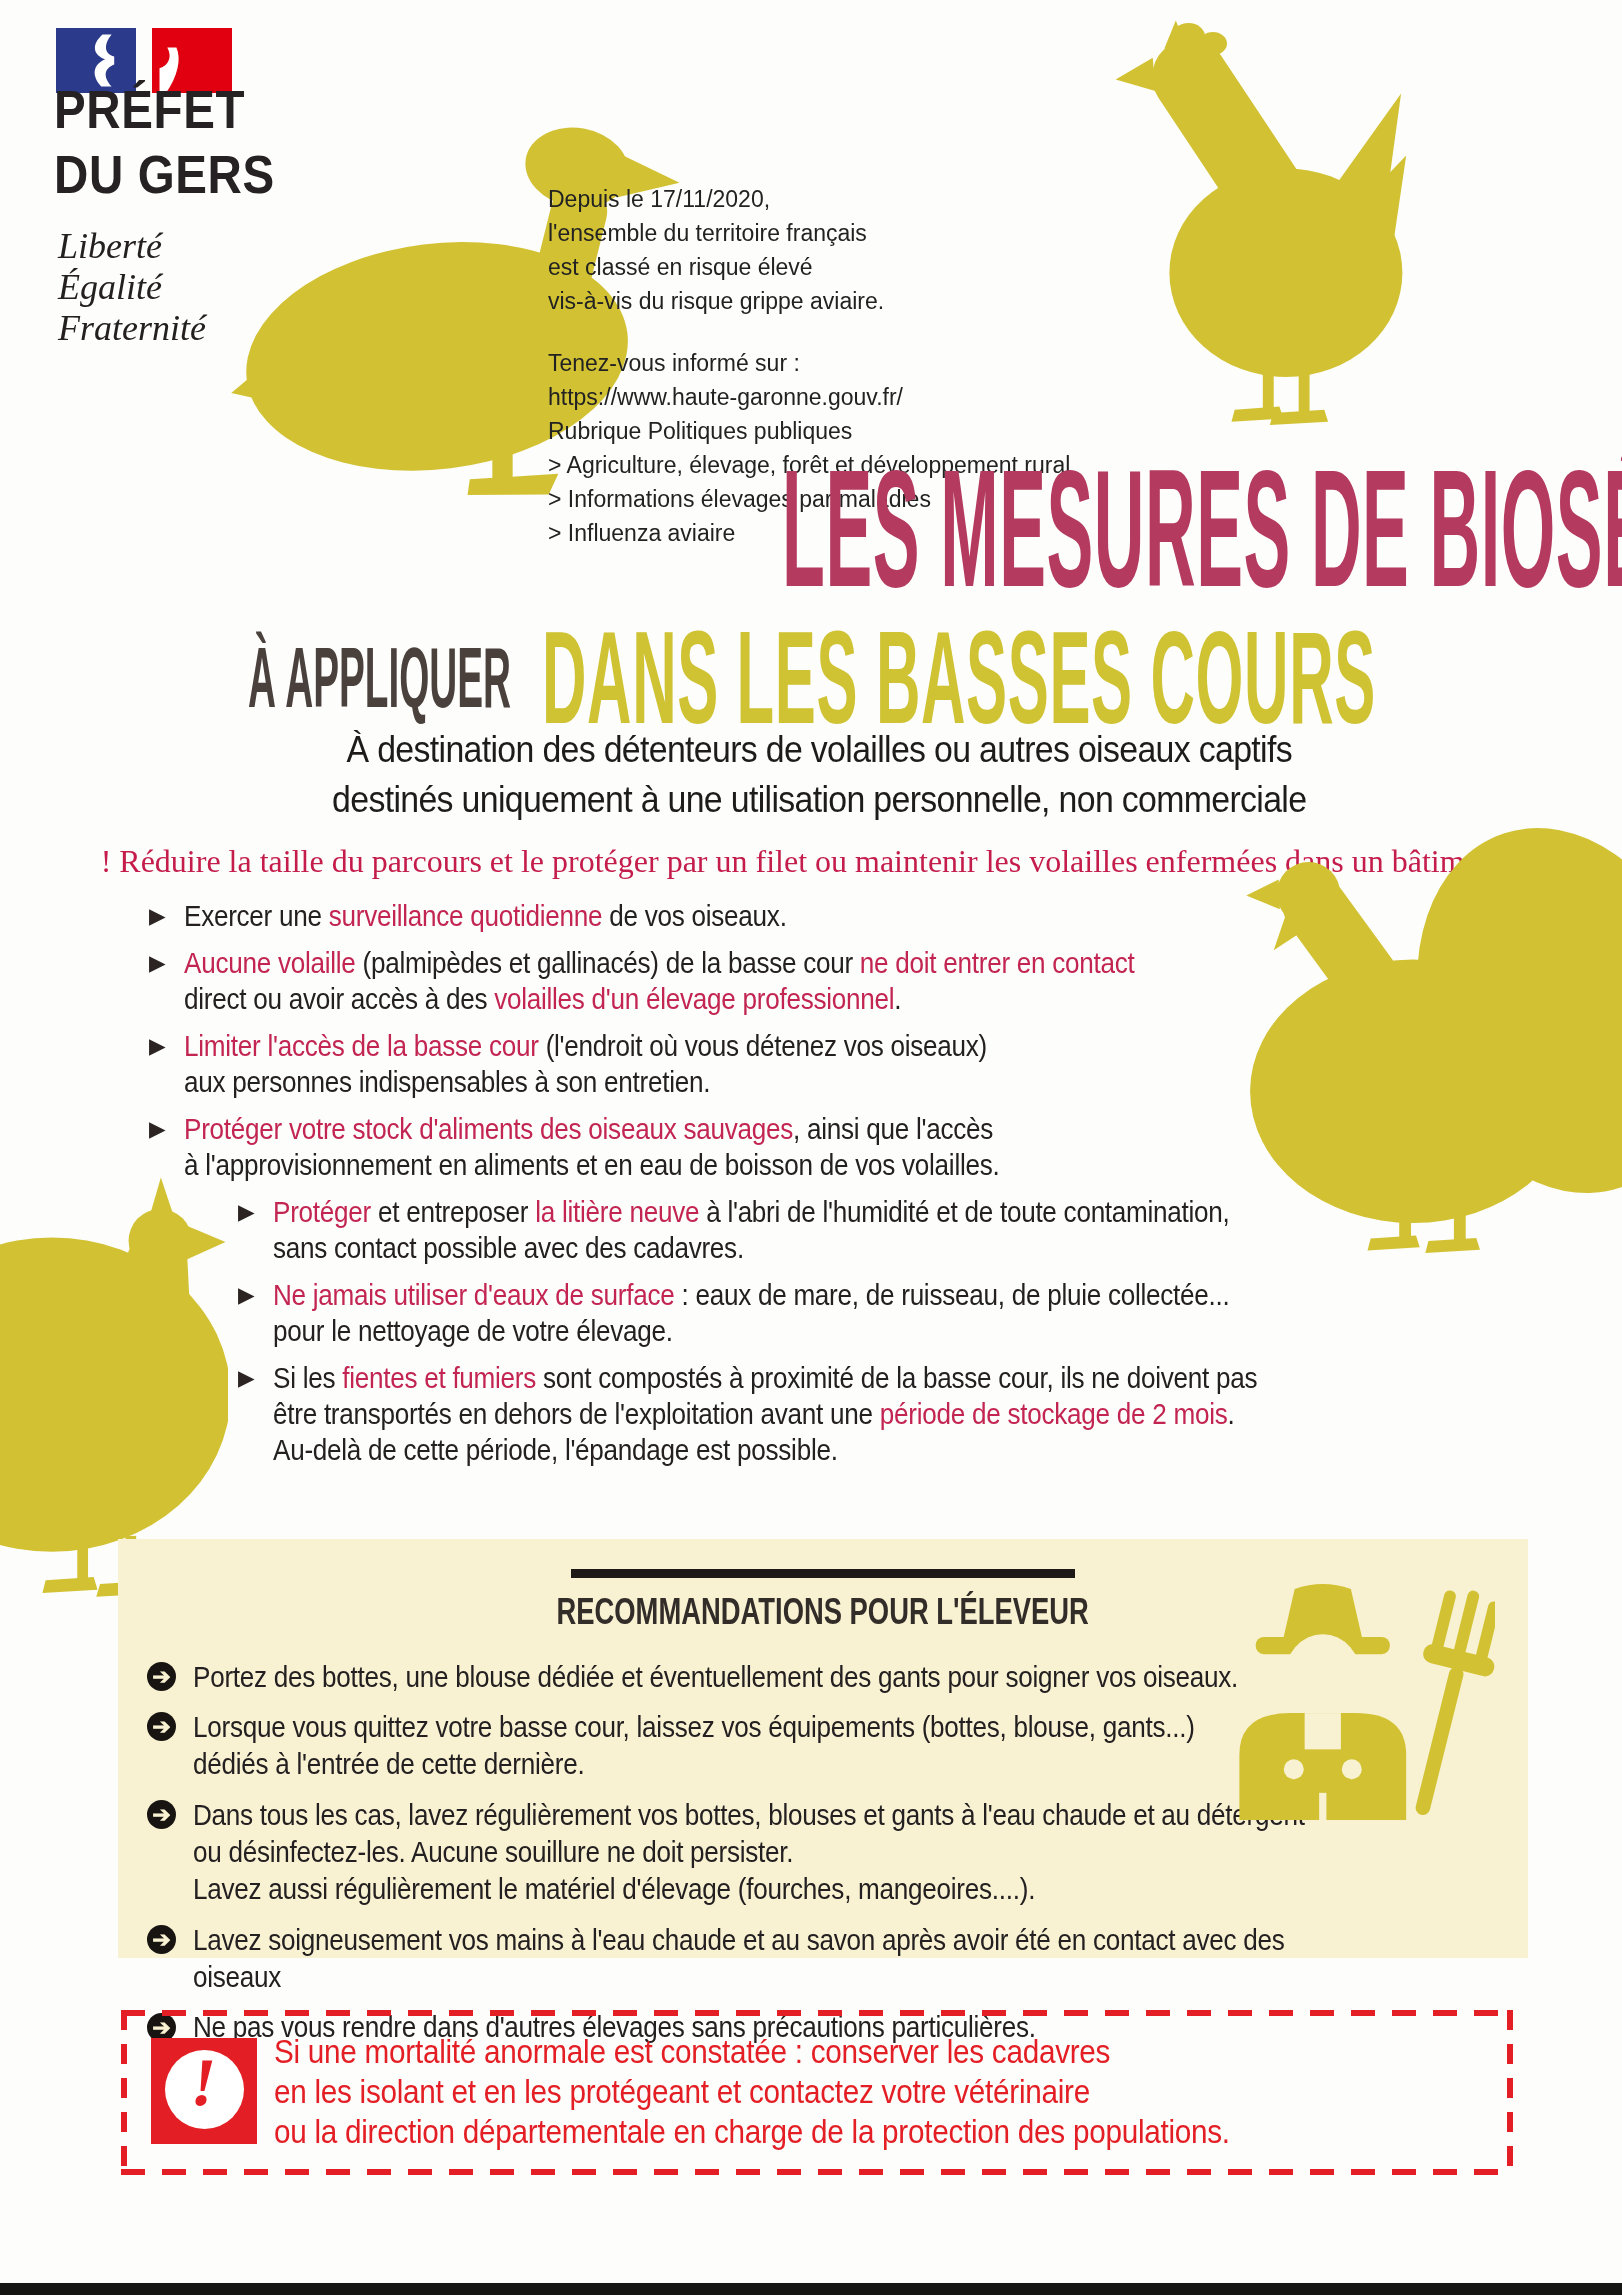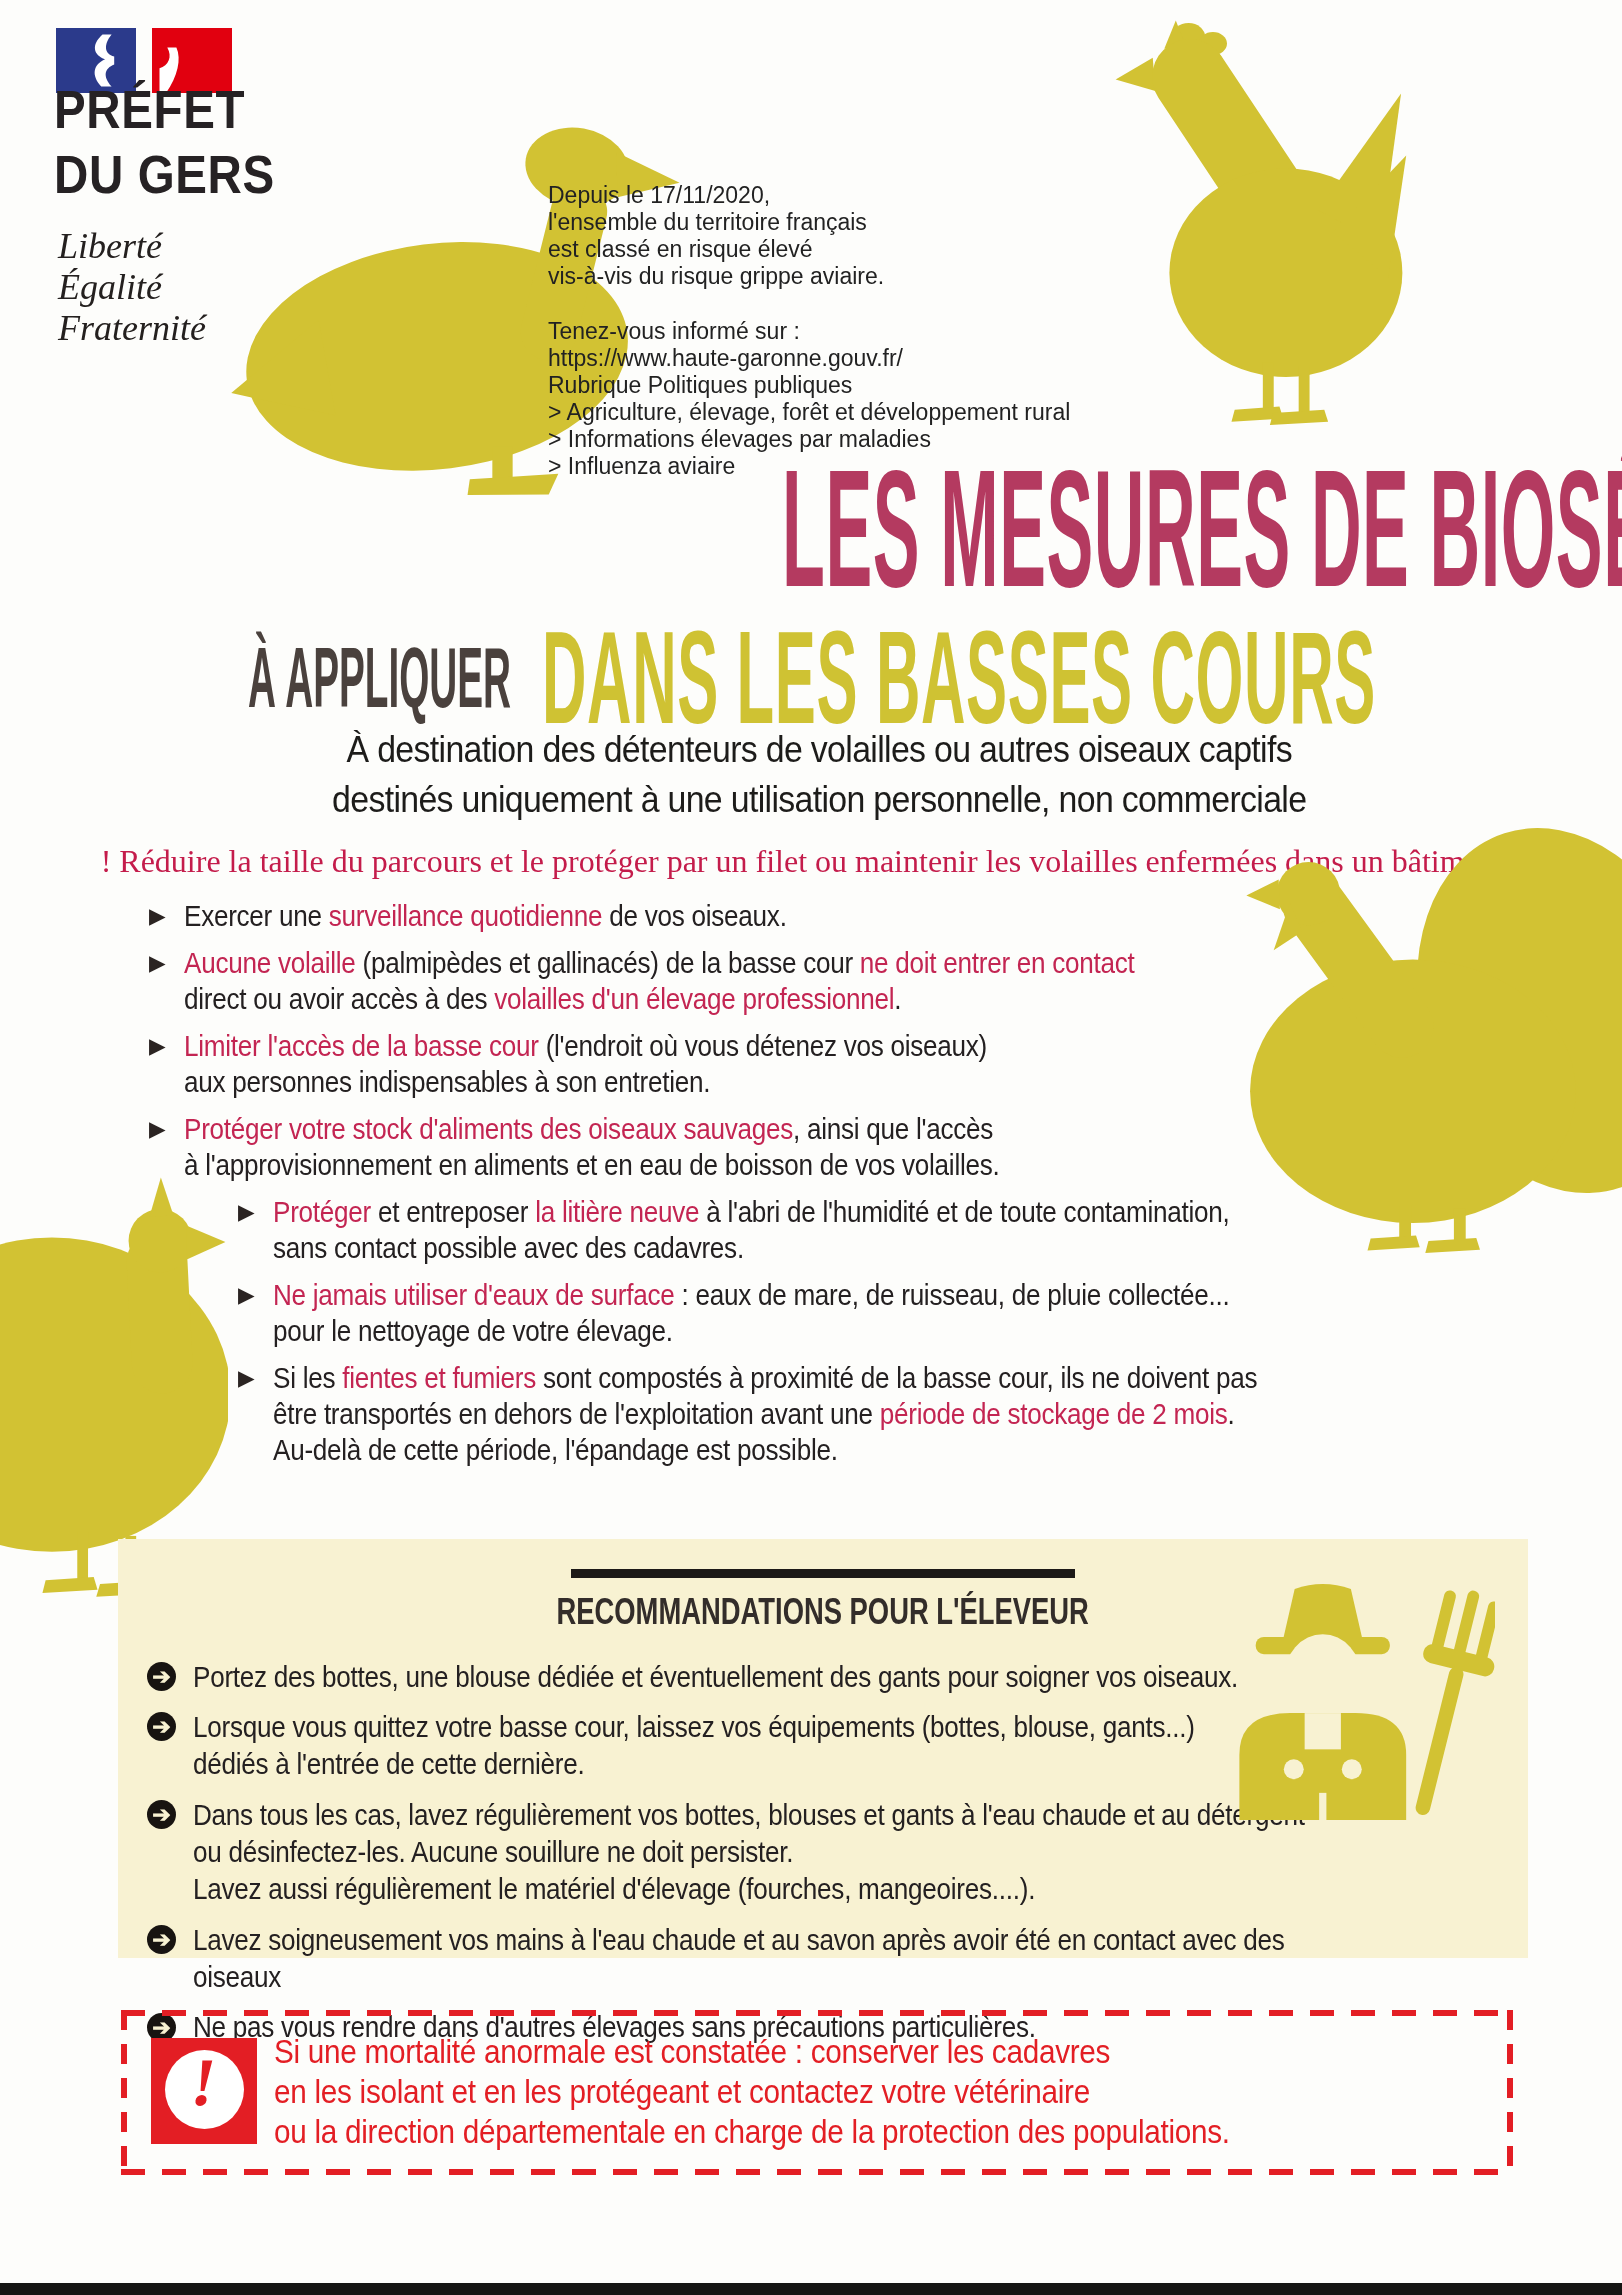--- a/index.html
+++ b/index.html
@@ -17,21 +17,21 @@
     position:absolute; left:54px; top:77px;
     font-weight:bold; font-size:54px; line-height:65px; letter-spacing:0.7px;
     color:#262224; white-space:pre-line; transform:scaleX(.88); transform-origin:0 0;
   }
   .motto{
     position:absolute; left:58px; top:226px;
     font-family:"Liberation Serif", serif; font-style:italic;
     font-size:36px; line-height:41px; color:#24201f; white-space:pre-line;
   }
   
-  .intro{position:absolute; left:548px; top:182px; font-size:23px; line-height:27px; color:#222;}
+  .intro{position:absolute; left:548px; top:182px; font-size:23px; line-height:34px; color:#222;}
   .intro .p2{margin-top:27.5px;}
   .intro div{white-space:pre-line;}
   
   .bird{position:absolute;}
   .bird path,.bird ellipse,.bird circle,.bird polygon,.bird rect{fill:var(--olive,#d2c233);}
   .bird .stroke{stroke:var(--olive,#d2c233); fill:none;}
   
   .title1{position:absolute; left:0; right:0; top:450px; height:157px; text-align:center; white-space:nowrap;}
   .title1 span{
     display:inline-block; font-weight:bold; font-size:167px; line-height:157px;

